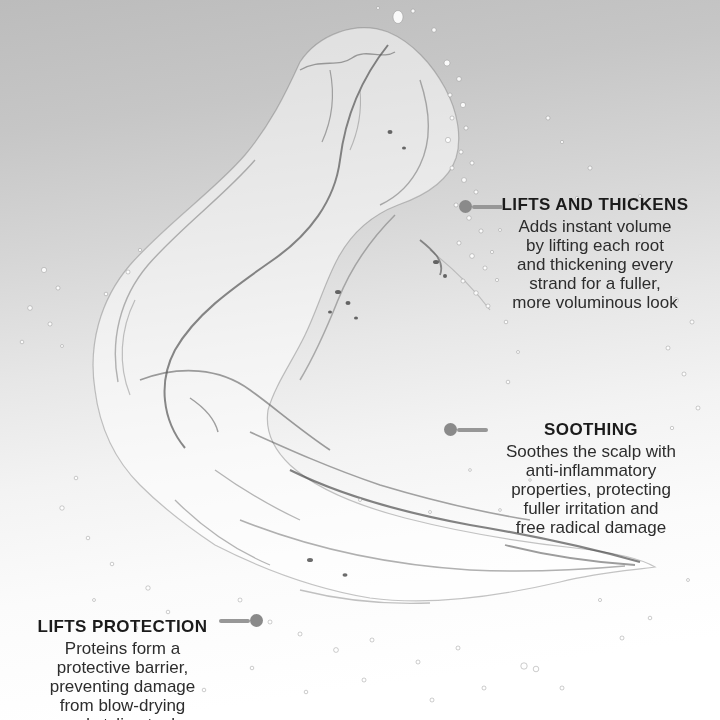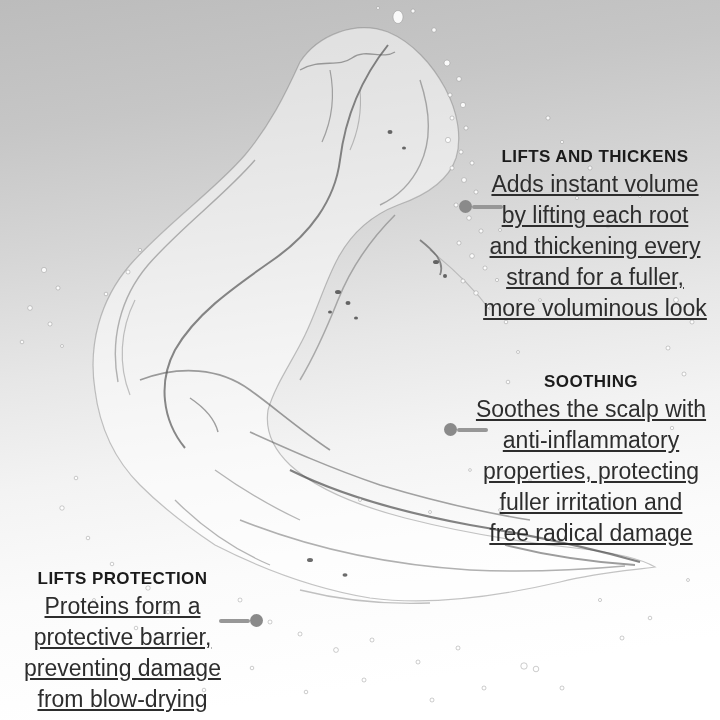--- a/index.html
+++ b/index.html
@@ -7,27 +7,27 @@
     width:720px;height:720px;overflow:hidden;
     font-family:"Liberation Sans","DejaVu Sans",sans-serif;
   }
   .stage{
     position:relative;width:720px;height:720px;
     background:linear-gradient(172deg,
       #bcbcbc 0%, #c6c6c6 16%, #d6d6d6 32%,
       #e7e7e7 47%, #f3f3f3 60%, #fbfbfb 74%, #ffffff 90%);
   }
   .splash-svg{position:absolute;left:0;top:0;width:720px;height:720px;}
-  .callout{position:absolute;text-align:center;color:#272727;}
+  .callout{position:absolute;text-align:center;color:#272727;margin-top:48px;}
   .callout-title{
     font-weight:bold;font-size:17px;line-height:21px;
     letter-spacing:.4px;color:#1b1b1b;margin-bottom:2px;
   }
   .callout-body{
-    font-size:23px;line-height:31px;white-space:pre-line;color:#2d2d2d;text-decoration:underline;
+    font-size:17px;line-height:19px;white-space:pre-line;color:#2d2d2d;
   }
   .connector{position:absolute;display:flex;align-items:center;}
   .connector .line{width:31px;height:4px;background:#979797;border-radius:2px;}
   .connector .dot{width:13px;height:13px;border-radius:50%;background:#8a8a8a;}
 </style>
 </head>
 <body>
 
 <div class="stage">
 

